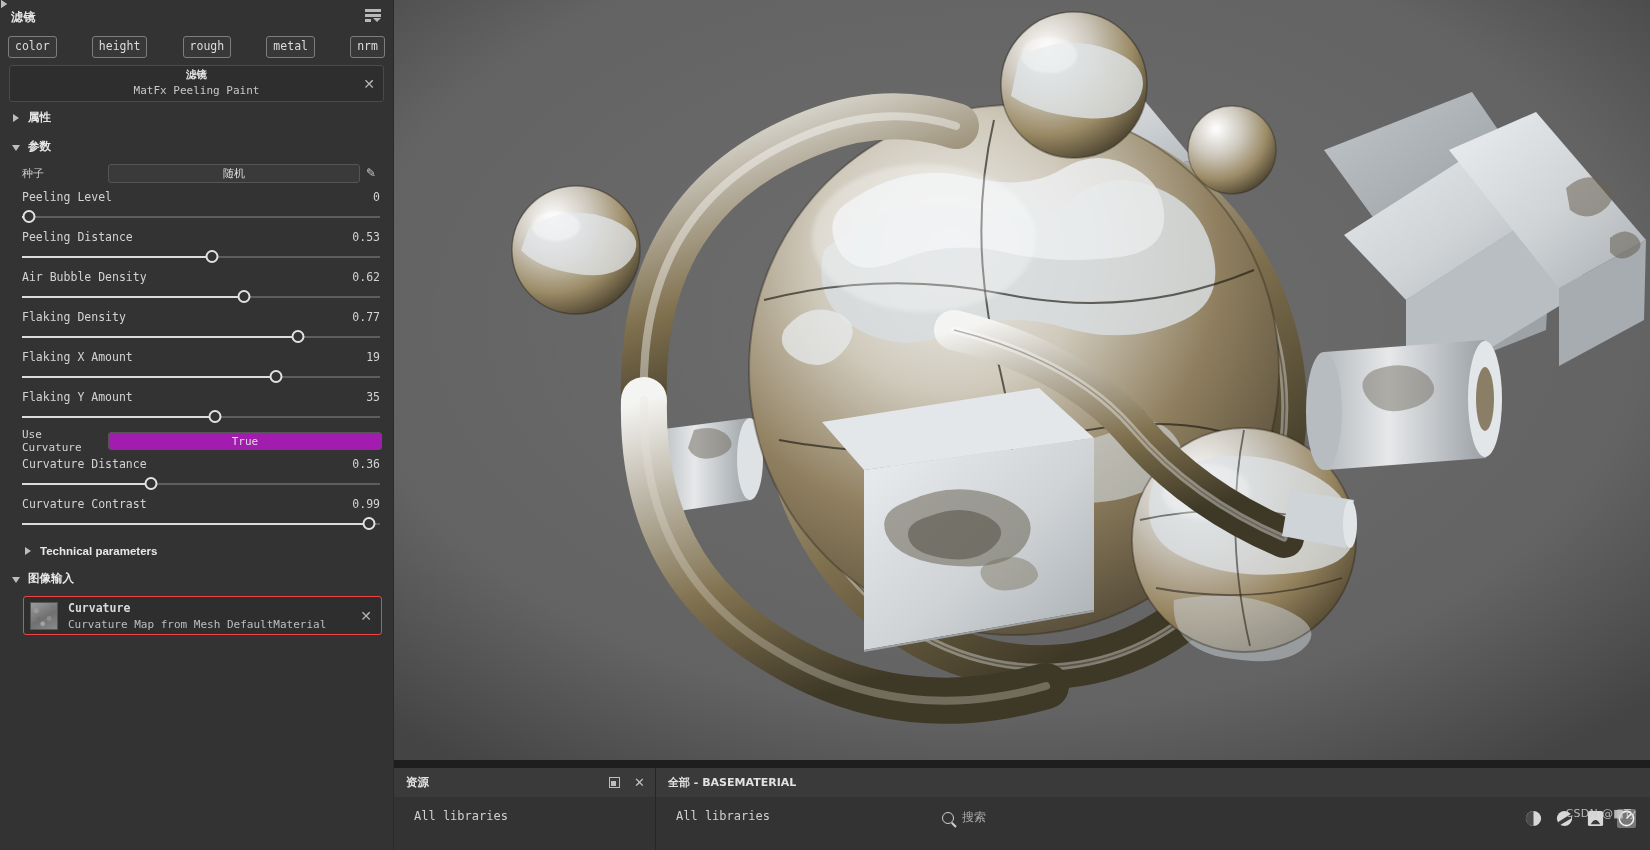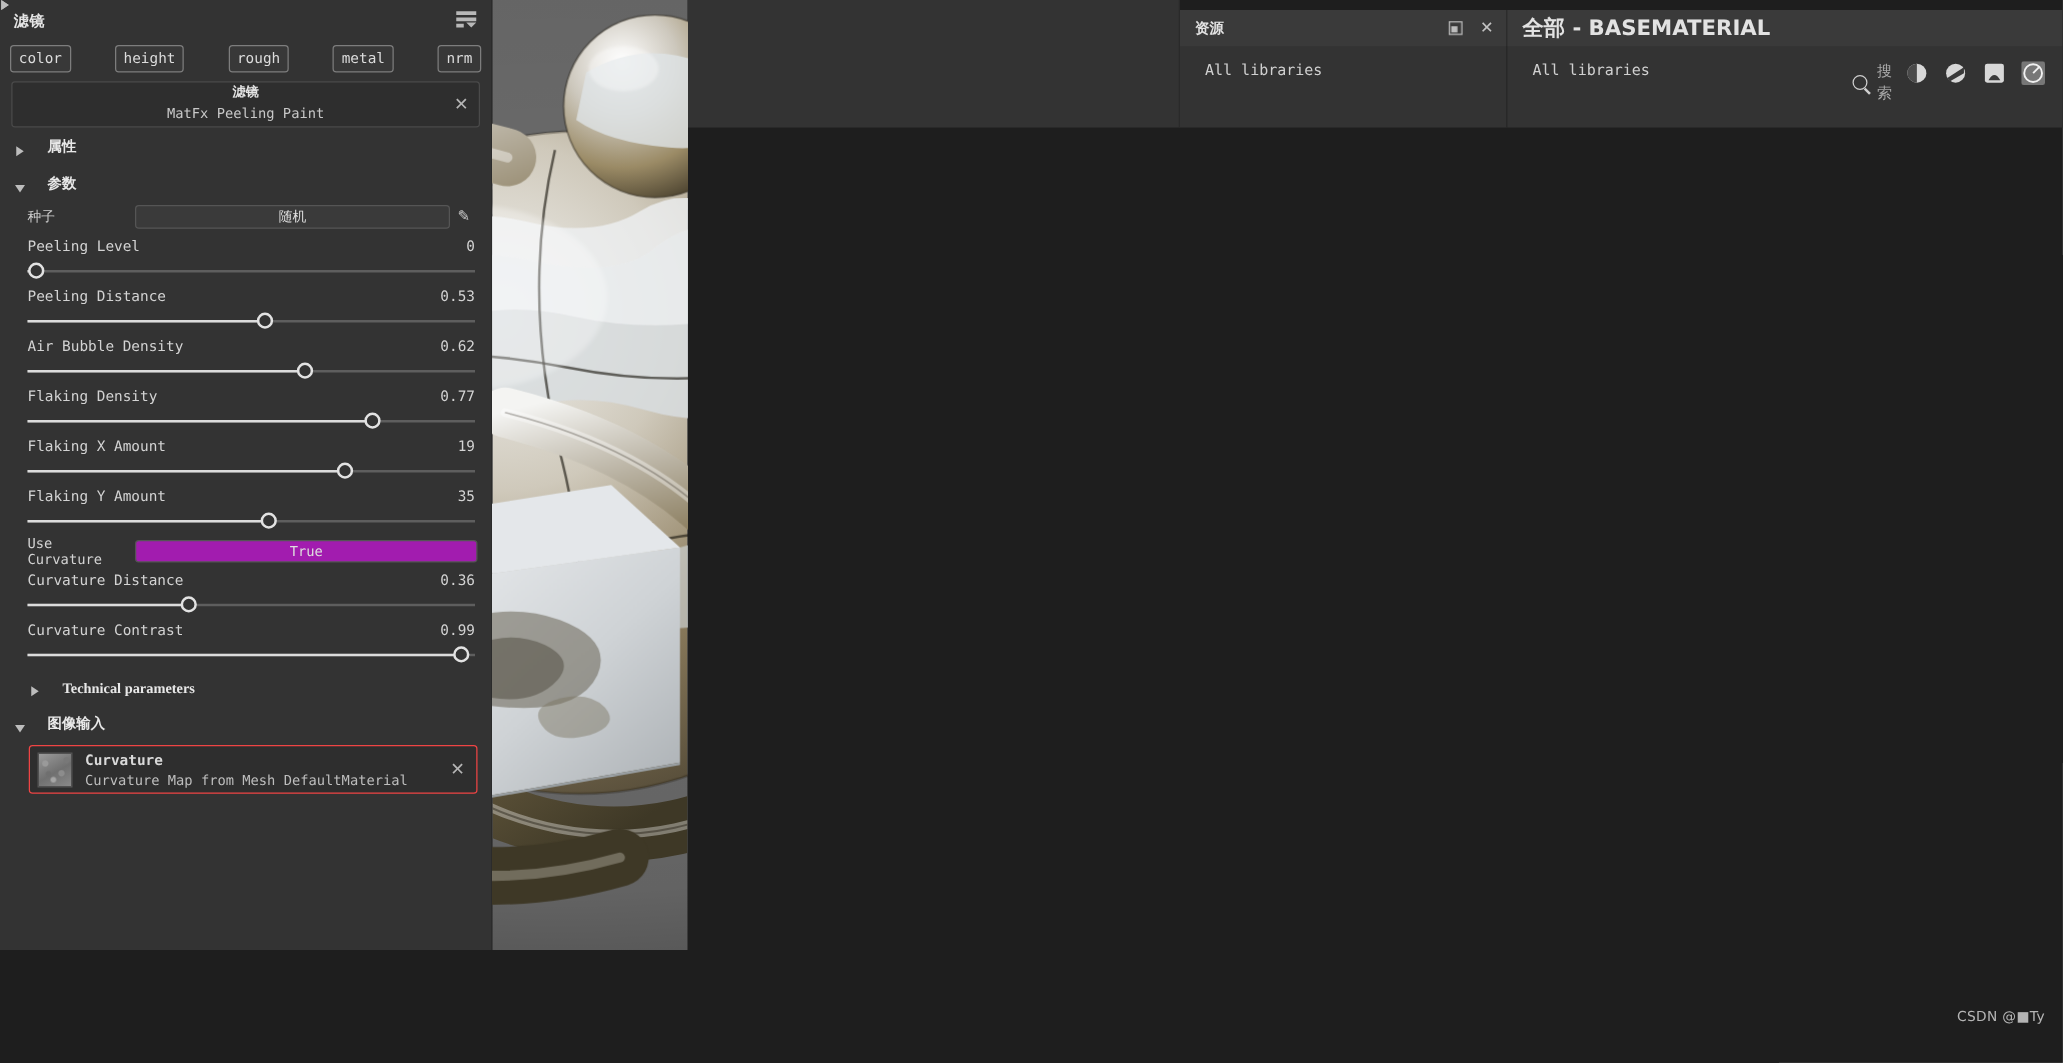--- a/index.html
+++ b/index.html
@@ -2,21 +2,21 @@
 <html><head>
 <meta charset="utf-8">
 <style>
   * { box-sizing: border-box; margin: 0; padding: 0; }
   html, body {
     width: 1650px; height: 850px;
     background: #1e1e1e;
     font-family: "DejaVu Sans Mono", monospace;
     overflow: hidden;
   }
-  #app { position: relative; width: 1650px; height: 850px; display: flex; flex-direction: row; }
+  #app { position: relative; width: 1650px; height: 850px; display: flex; flex-direction: column; }
 
   
   .top-area { display: flex; height: 760px; width: 100%; }
 
   
   .left-panel {
     width: 394px; height: 760px;
     background: #333333;
     border-right: 1px solid #2a2a2a;
     display: flex; flex-direction: column;
@@ -72,42 +72,42 @@
     font-size: 11px; color: #c8c8c8; line-height: 1.4; margin-top: 1px;
   }
   .filter-card .fc-close {
     position: absolute; right: 8px; top: 50%; transform: translateY(-50%);
     font-size: 14px; color: #b5b5b5; cursor: pointer;
     font-family: "DejaVu Sans", sans-serif;
   }
 
   
   .section-head {
-    display: flex; align-items: flex-end; gap: 18px;
+    display: flex; align-items: center; gap: 8px;
     padding: 8px 0 6px 12px; cursor: pointer;
   }
   .section-head .arrow {
     width: 8px; height: 8px; position: relative; flex: 0 0 8px;
   }
   .arrow.right::before {
     content: ''; position: absolute; left: 1px; top: 0px;
     width: 0; height: 0; border-top: 4.5px solid transparent;
     border-bottom: 4.5px solid transparent; border-left: 6px solid #bdbdbd;
   }
   .arrow.down::before {
     content: ''; position: absolute; left: 0px; top: 2px;
     width: 0; height: 0; border-left: 4.5px solid transparent;
     border-right: 4.5px solid transparent; border-top: 6px solid #bdbdbd;
   }
   .section-head .sh-label {
     font-family: "DejaVu Sans", sans-serif;
     font-size: 11.5px; font-weight: bold; color: #e8e8e8;
   }
   .section-head .sh-label.mono {
-    font-family: Liberation Serif, serif; font-size: 11.5px;
+    font-family: Liberation Sans, sans-serif; font-size: 11.5px;
   }
 
   .params { padding: 0 11px 0 11px; }
 
   
   .row-seed {
     display: flex; align-items: center; gap: 0; height: 22px; margin: 2px 0 6px 11px;
   }
   .row-seed .lbl {
     font-family: "DejaVu Sans", sans-serif; font-size: 11px; color: #cdcdcd;
@@ -205,21 +205,21 @@
   .ico-sq::after {
     content: ''; position: absolute; left: 1px; bottom: 1px; width: 5px; height: 5px; background: #bdbdbd;
   }
   .ico-x { color: #c2c2c2; font-size: 13px; cursor: pointer; font-family: "DejaVu Sans", sans-serif; }
   .ap-body { padding: 12px 0 0 12px; }
   .tree-row { display: flex; align-items: center; gap: 8px; }
   .tree-row .tlabel { font-size: 12px; color: #d0d0d0; }
 
   .browser-panel { flex: 1 1 auto; background: #333; display: flex; flex-direction: column; }
   .bp-head { height: 29px; display: flex; align-items: center; padding: 0 12px; background: #3a3a3a; }
-  .bp-crumb { font-family: "DejaVu Sans", sans-serif; font-size: 17px; font-weight: bold; color: #e2e2e2; }
+  .bp-crumb { font-family: "DejaVu Sans", sans-serif; font-size: 11px; font-weight: bold; color: #e2e2e2; }
   .bp-body { flex: 1 1 auto; display: flex; align-items: flex-start; padding: 12px 0 0 12px; }
   .bp-left { display: flex; align-items: center; gap: 8px; width: 270px; }
   .search-wrap { display: flex; align-items: center; gap: 8px; margin-left: 4px; }
   .search-ico {
     width: 12px; height: 12px; border: 1.6px solid #cfcfcf; border-radius: 50%;
     position: relative; flex: 0 0 12px;
   }
   .search-ico::after {
     content: ''; position: absolute; right: -4px; bottom: -3px;
     width: 6px; height: 1.6px; background: #cfcfcf; transform: rotate(45deg);

